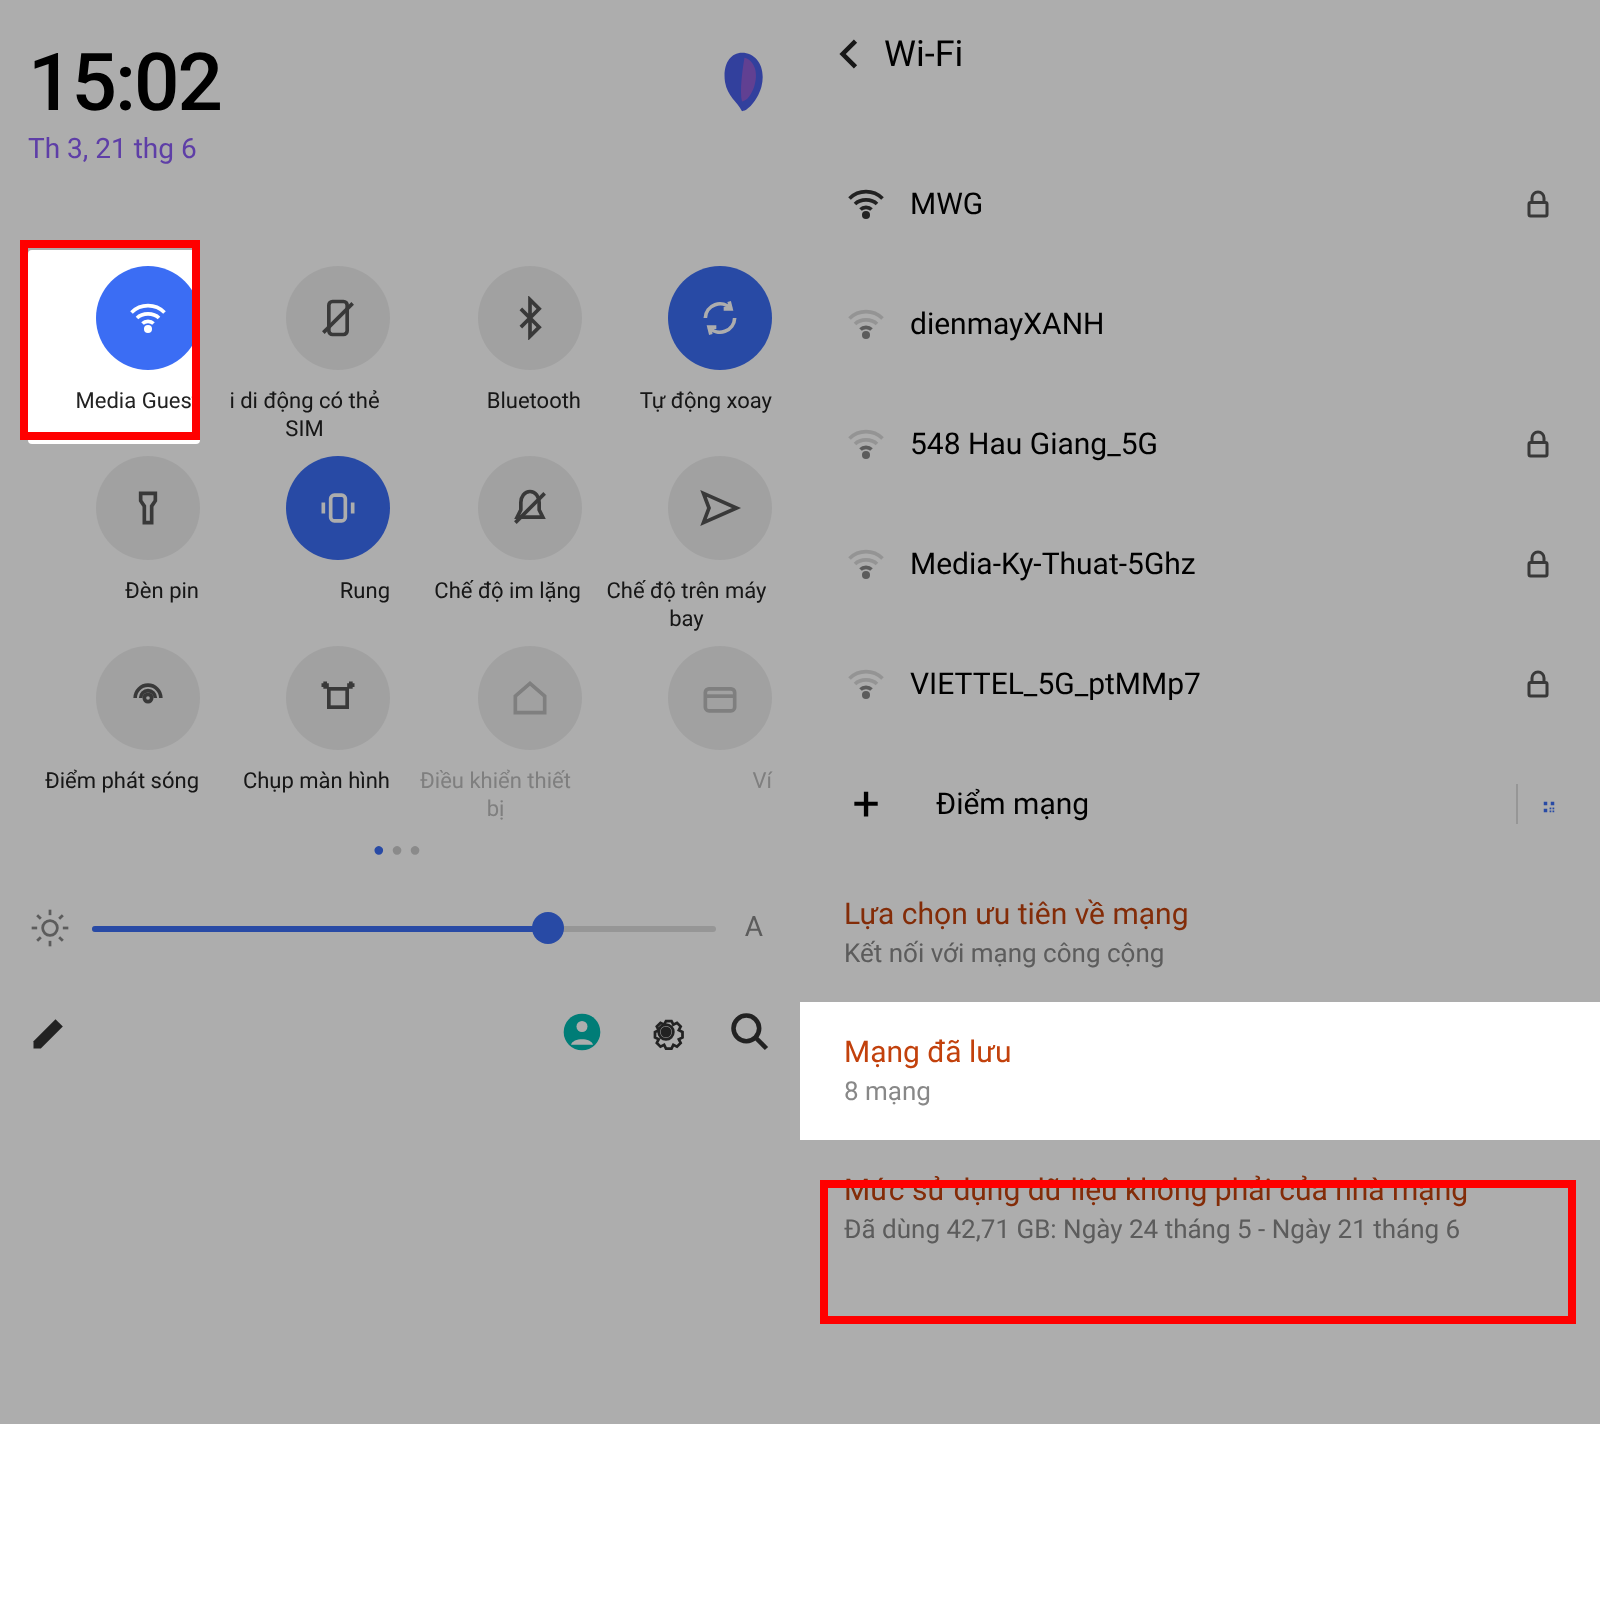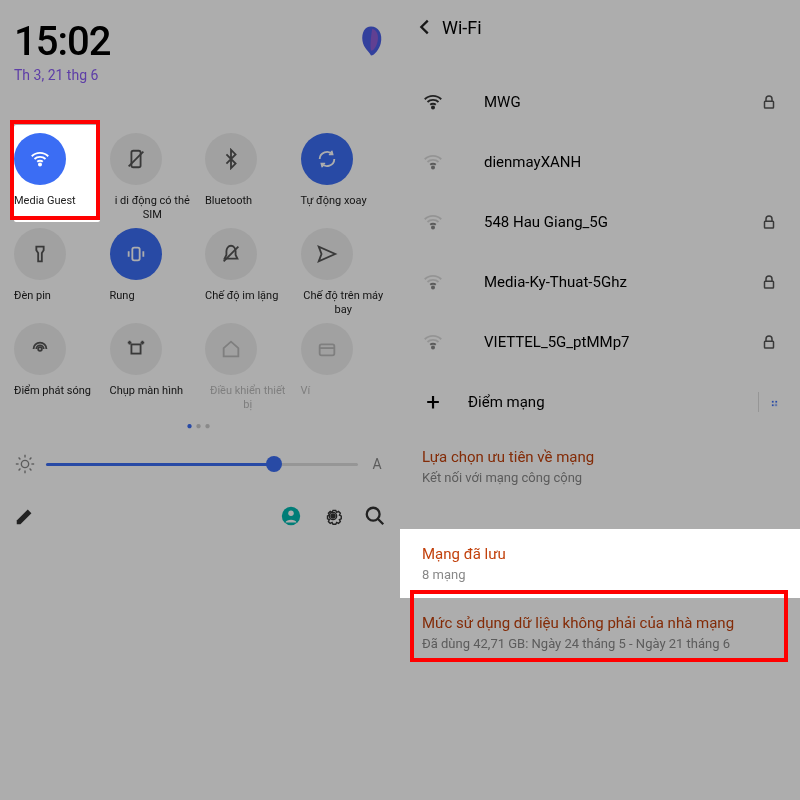--- a/index.html
+++ b/index.html
@@ -1,29 +1,29 @@
 <!DOCTYPE html>
 <html><head>
 <meta charset="utf-8">
 <style>
   * { box-sizing: border-box; margin: 0; padding: 0; font-family: -apple-system, Roboto, sans-serif; }
   body { width: 800px; height: 800px; display: flex; background: #fff; }
-  .panel { width: 400px; height: 800px; position: relative; background: #fff; }
+  .panel { width: 400px; height: 712px; position: relative; background: #fff; }
   .overlay { position: absolute; inset: 0; background: rgba(0,0,0,0.32); pointer-events: none; z-index: 50; }
   
   
   .left { padding: 18px 14px; }
   .topbar { display: flex; justify-content: space-between; align-items: flex-start; }
   .clock { font-size: 40px; font-weight: 500; letter-spacing: -1px; }
   .date { font-size: 14px; color: #8b5cf6; margin-top: 2px; }
   .logo { width: 30px; height: 34px; position: relative; margin-top: 6px; }
   .logo svg { width: 100%; height: 100%; }
   
   .tiles { display: grid; grid-template-columns: repeat(4,1fr); gap: 6px 10px; margin-top: 50px; }
-  .tile { display: flex; flex-direction: column; align-items: flex-start; text-align: center; }
+  .tile { display: flex; flex-direction: column; align-items: flex-end; text-align: center; }
   .tile-ic { width: 52px; height: 52px; border-radius: 50%; background: #eee; display: flex; align-items: center; justify-content: center; }
   .tile-ic.on { background: #3b6df4; }
   .tile-ic svg { width: 22px; height: 22px; }
   .tile-lbl { font-size: 11px; margin-top: 9px; line-height: 1.25; min-height: 28px; color: #222; }
   .tile.disabled .tile-lbl { color: #bbb; }
   
   .highlight-box { position: absolute; border: 4px solid #ff0000; z-index: 60; pointer-events: none; }
   .hl1 { top: 120px; left: 10px; width: 90px; height: 100px; background: rgba(255,255,255,0); }
   
   .popthru { position: relative; z-index: 55; background: #fff; border-radius: 2px; padding-top: 8px; margin-top: -8px; }
@@ -43,36 +43,36 @@
   .foot-ic { width: 22px; height: 22px; display:flex; align-items:center; justify-content:center; color:#333; }
   .foot-ic.teal { color: #00b8b0; }
 
   
   .right { background: #fff; }
   .appbar { display: flex; align-items: center; padding: 16px 14px 10px; gap: 6px; }
   .back { width: 22px; height: 22px; }
   .appbar-title { font-size: 18px; font-weight: 400; }
   
   .netlist { margin-top: 24px; }
-  .netrow { display: flex; align-items: center; padding: 19px 22px; gap: 40px; }
+  .netrow { display: flex; align-items: center; padding: 19px 22px; gap: 11px; }
   .wifi-ic { width: 22px; height: 22px; color:#888; }
   .wifi-ic.full { color:#333; }
   .netname { flex: 1; font-size: 15px; }
   .lock { width: 18px; height: 18px; color:#555; }
   
   .addrow { display: flex; align-items: center; padding: 19px 22px; gap: 24px; border-top: 0; }
   .plus { width: 22px; height: 22px; font-size: 24px; line-height: 22px; text-align: center; }
   .qr { width: 20px; height: 20px; color:#3b6df4; margin-left: 12px; padding-left: 12px; border-left: 1px solid #ddd; }
   
   .settingrow { padding: 16px 22px; }
   .settingrow .t { font-size: 15px; color: #c2410c; }
   .settingrow .s { font-size: 13px; color: #888; margin-top: 4px; }
   
   .hl2 { top: 590px; left: 410px; width: 378px; height: 72px; }
-  .saved-pop { position: relative; z-index: 55; background: #fff; margin-top: 28px; }
+  .saved-pop { position: relative; z-index: 55; background: #fff; }
 </style>
 </head>
 <body>
 
 <div class="panel left">
   <div class="overlay"></div>
   <div class="highlight-box hl1"></div>
 
   <div class="topbar">
     <div>

